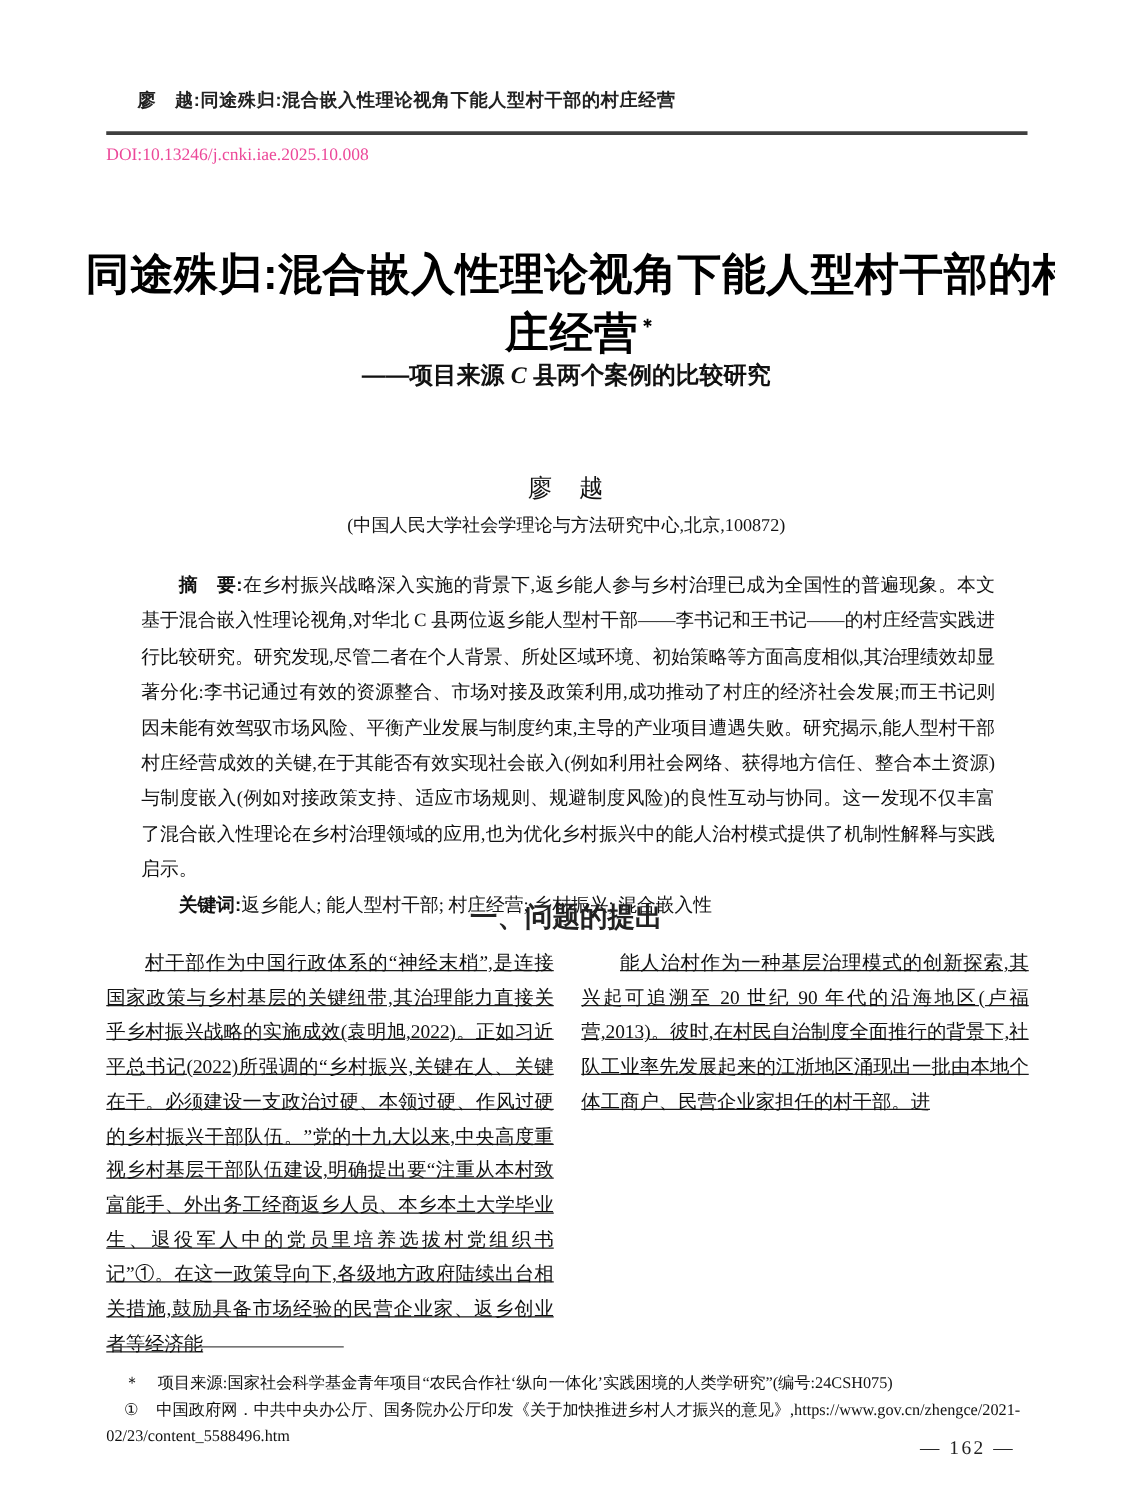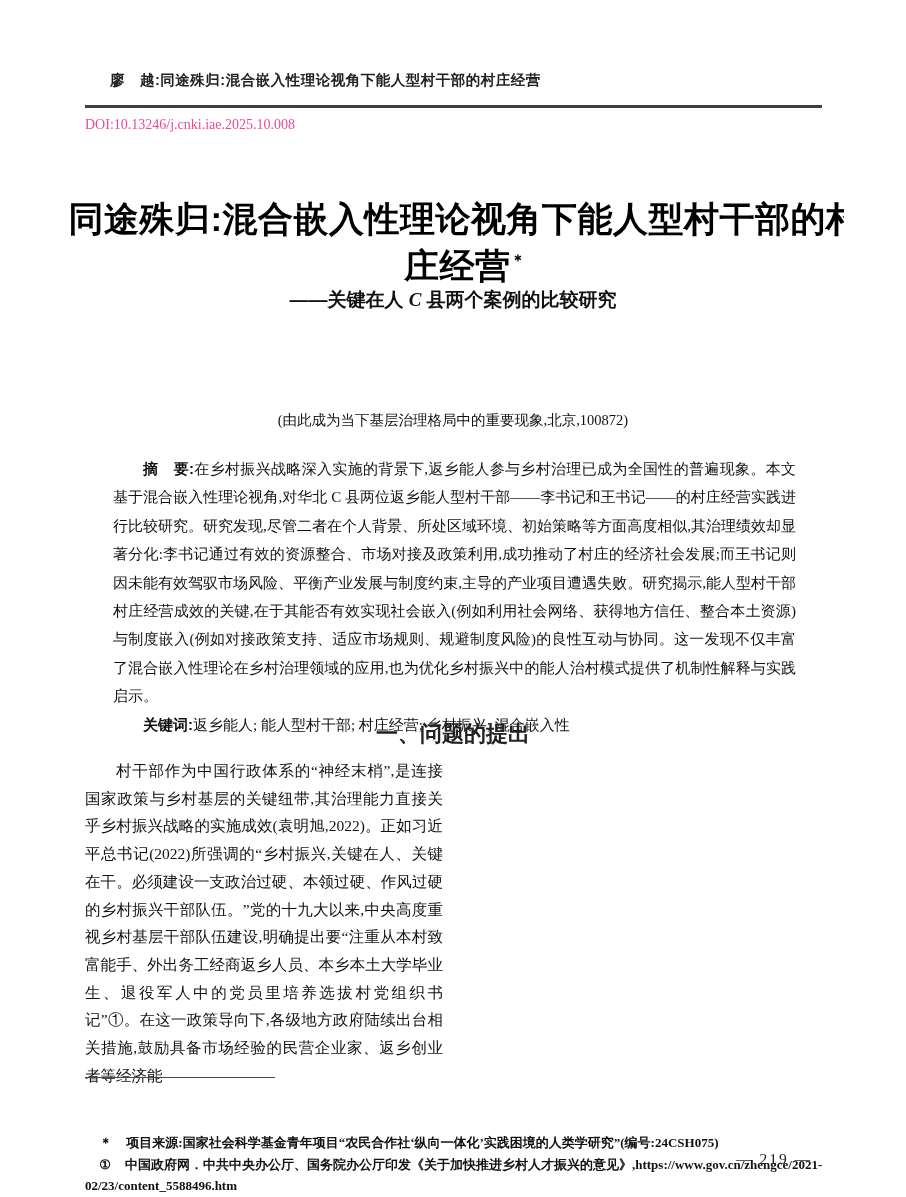--- a/index.html
+++ b/index.html
@@ -60,37 +60,36 @@
     font-weight: 700;
   }
   .section-heading {
     position: absolute; top: 719px; left: 0; width: 906px; margin: 0;
     text-align: center;
     font-family: "Liberation Sans", "DejaVu Sans", sans-serif;
     font-weight: 700; font-size: 22px; color: #222;
   }
   .columns {
     position: absolute; top: 757px; left: 85px; width: 738px;
-    display: flex; gap: 22px;
+    display: flex; gap: 22px; text-decoration: underline;
   }
   .col {
     width: 358px; font-size: 15.5px; line-height: 27.7px;
     text-align: justify; color: #111;
   }
   .col p { margin: 0; }
   .col p.indent { text-indent: 2em; }
   .fn-rule {
     position: absolute; top: 1077px; left: 85px; width: 190px; height: 1px;
     background: #4a4a4a;
   }
   .footnotes {
-    position: absolute; top: 1132px; left: 85px; width: 752px;
+    position: absolute; top: 1095px; left: 85px; width: 752px;
     font-size: 13px; line-height: 21.5px; color: #111;
     overflow-wrap: anywhere;
-    font-weight: bold;
   }
   .footnotes p { margin: 0; text-indent: 1.1em; }
   .fn-marker { margin-right: 14px; }
   .page-number {
     position: absolute; top: 1150px; left: 0; width: 812px;
     text-align: right; font-size: 15.5px; color: #222; letter-spacing: 2px;
   }
 </style>
 </head>
 <body>
@@ -98,42 +97,44 @@
 <div class="page">
 
   <div class="running-header">廖　越:同途殊归:混合嵌入性理论视角下能人型村干部的村庄经营</div>
 
   <div class="header-rule"></div>
 
   <div class="doi">DOI:10.13246/j.cnki.iae.2025.10.008</div>
 
   <h1 class="title"><span>同途殊归:混合嵌入性理论视角下能人型村干部的村庄经营</span><sup>＊</sup></h1>
 
-  <div class="subtitle"><span>——关键在人 </span><span class="italic-c">C</span><span> 县两个案例的比较研究</span></div>
+  <div class="subtitle"><span>——项目来源 </span><span class="italic-c">C</span><span> 县两个案例的比较研究</span></div>
 
+  <div class="author">廖　越</div>
 
-  <div class="affiliation">(由此成为当下基层治理格局中的重要现象,北京,100872)</div>
+  <div class="affiliation">(中国人民大学社会学理论与方法研究中心,北京,100872)</div>
 
   <div class="abstract">
     <p><span class="abs-label">摘　要:</span><span>在乡村振兴战略深入实施的背景下,返乡能人参与乡村治理已成为全国性的普遍现象。本文基于混合嵌入性理论视角,对华北 C 县两位返乡能人型村干部——李书记和王书记——的村庄经营实践进行比较研究。研究发现,尽管二者在个人背景、所处区域环境、初始策略等方面高度相似,其治理绩效却显著分化:李书记通过有效的资源整合、市场对接及政策利用,成功推动了村庄的经济社会发展;而王书记则因未能有效驾驭市场风险、平衡产业发展与制度约束,主导的产业项目遭遇失败。研究揭示,能人型村干部村庄经营成效的关键,在于其能否有效实现社会嵌入(例如利用社会网络、获得地方信任、整合本土资源)与制度嵌入(例如对接政策支持、适应市场规则、规避制度风险)的良性互动与协同。这一发现不仅丰富了混合嵌入性理论在乡村治理领域的应用,也为优化乡村振兴中的能人治村模式提供了机制性解释与实践启示。</span></p>
     <p><span class="abs-label">关键词:</span><span>返乡能人; 能人型村干部; 村庄经营; 乡村振兴; 混合嵌入性</span></p>
   </div>
 
   <h2 class="section-heading">一、问题的提出</h2>
 
   <div class="columns">
     <div class="col">
       <p class="indent">村干部作为中国行政体系的“神经末梢”,是连接国家政策与乡村基层的关键纽带,其治理能力直接关乎乡村振兴战略的实施成效(袁明旭,2022)。正如习近平总书记(2022)所强调的“乡村振兴,关键在人、关键在干。必须建设一支政治过硬、本领过硬、作风过硬的乡村振兴干部队伍。”党的十九大以来,中央高度重视乡村基层干部队伍建设,明确提出要“注重从本村致富能手、外出务工经商返乡人员、本乡本土大学毕业生、退役军人中的党员里培养选拔村党组织书记”①。在这一政策导向下,各级地方政府陆续出台相关措施,鼓励具备市场经验的民营企业家、返乡创业者等经济能</p>
     </div>
     <div class="col">
+      <p class="indent">能人治村作为一种基层治理模式的创新探索,其兴起可追溯至 20 世纪 90 年代的沿海地区(卢福营,2013)。彼时,在村民自治制度全面推行的背景下,社队工业率先发展起来的江浙地区涌现出一批由本地个体工商户、民营企业家担任的村干部。进</p>
     </div>
   </div>
 
   <div class="fn-rule"></div>
 
   <div class="footnotes">
     <p class="fn"><span class="fn-marker">＊</span><span>项目来源:国家社会科学基金青年项目“农民合作社‘纵向一体化’实践困境的人类学研究”(编号:24CSH075)</span></p>
     <p class="fn"><span class="fn-marker">①</span><span>中国政府网．中共中央办公厅、国务院办公厅印发《关于加快推进乡村人才振兴的意见》,https://www.gov.cn/zhengce/2021-02/23/content_5588496.htm</span></p>
   </div>
 
-  <div class="page-number">— 219 —</div>
+  <div class="page-number">— 162 —</div>
 
 </div>
 
 </body></html>

